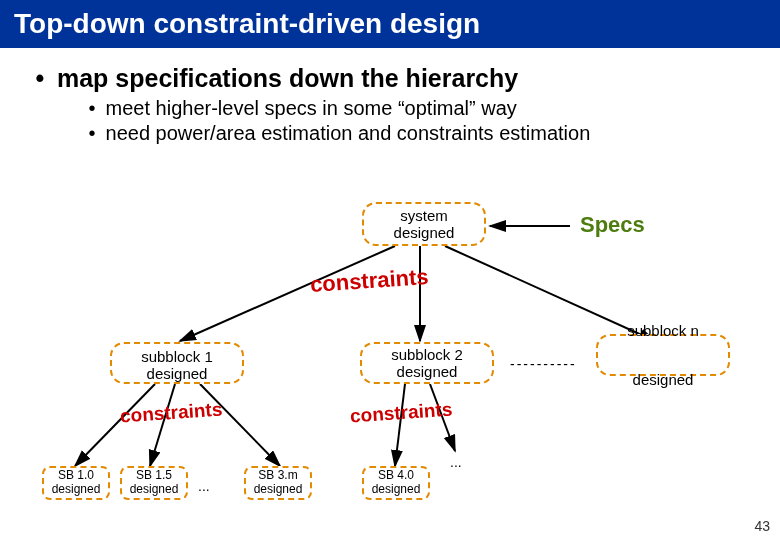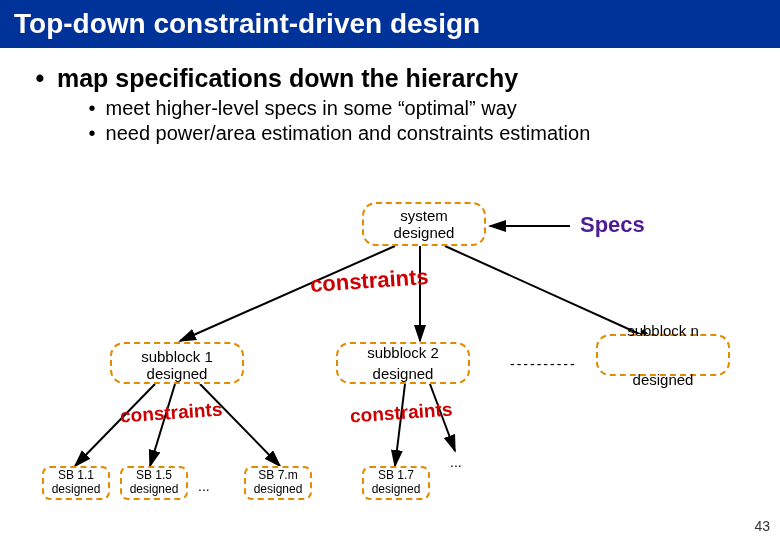--- a/index.html
+++ b/index.html
@@ -9,21 +9,21 @@
   .lvl1 { font-size:25px; font-weight:bold; margin:6px 0 4px 10px; }
   .lvl1 .dot { display:inline-block; width:20px; text-align:center; }
   .lvl2 { font-size:20px; margin:2px 0 2px 64px; }
   .lvl2 .dot { display:inline-block; width:16px; text-align:center; }
 
   .diagram { position:absolute; left:0; top:196px; width:780px; height:320px; }
   .box { position:absolute; border:2.5px dashed #e28a00; border-radius:14px; background:#fff; text-align:center; display:flex; flex-direction:column; justify-content:center; font-size:15px; line-height:1.15; }
   .box.small { font-size:12px; border-radius:8px; }
   .box .l { display:block; }
 
-  .specs { position:absolute; color:#4c1d95; font-size:22px; font-weight:bold; }
+  .specs { position:absolute; color:#4d7c0f; font-size:22px; font-weight:bold; }
   .constr { position:absolute; color:#c00; font-size:22px; font-weight:bold; transform:rotate(-4deg); }
   .constr.sm { font-size:19px; }
 
   .dots { position:absolute; color:#000; font-size:14px; letter-spacing:2px; }
   .pagenum { position:absolute; right:10px; bottom:6px; font-size:14px; color:#333; }
 
   svg.arrows { position:absolute; left:0; top:0; width:780px; height:320px; }
 </style>
 </head>
 <body>
@@ -74,48 +74,48 @@
   </div>
 
   <div class="specs" style="left:580px; top:16px;">Specs</div>
 
   <div class="constr" style="left:310px; top:72px;">constraints</div>
 
   <div class="box" style="left:110px; top:146px; width:134px; height:42px;justify-content:flex-end;">
     <span class="l">subblock 1</span>
     <span class="l">designed</span>
   </div>
-  <div class="box" style="left:336px; top:146px; width:134px; height:42px;justify-content:space-between;">
+  <div class="box" style="left:360px; top:146px; width:134px; height:42px;">
     <span class="l">subblock 2</span>
     <span class="l">designed</span>
   </div>
   <div class="box" style="left:596px; top:138px; width:134px; height:42px;gap:32px;">
     <span class="l">subblock n</span>
     <span class="l">designed</span>
   </div>
 
   <div class="dots" style="left:510px; top:160px;">----------</div>
 
   <div class="constr sm" style="left:120px; top:206px;">constraints</div>
   <div class="constr sm" style="left:350px; top:206px;">constraints</div>
 
   <div class="box small" style="left:42px; top:270px; width:68px; height:34px;">
-    <span class="l">SB 1.1</span>
+    <span class="l">SB 1.0</span>
     <span class="l">designed</span>
   </div>
   <div class="box small" style="left:120px; top:270px; width:68px; height:34px;">
     <span class="l">SB 1.5</span>
     <span class="l">designed</span>
   </div>
   <div class="dots" style="left:198px; top:282px; letter-spacing:0;">...</div>
   <div class="box small" style="left:244px; top:270px; width:68px; height:34px;">
-    <span class="l">SB 7.m</span>
+    <span class="l">SB 3.m</span>
     <span class="l">designed</span>
   </div>
   <div class="box small" style="left:362px; top:270px; width:68px; height:34px;">
-    <span class="l">SB 1.7</span>
+    <span class="l">SB 4.0</span>
     <span class="l">designed</span>
   </div>
   <div class="dots" style="left:450px; top:258px; letter-spacing:0;">...</div>
 
 </div>
 
 <div class="pagenum">43</div>
 
 </body></html>

